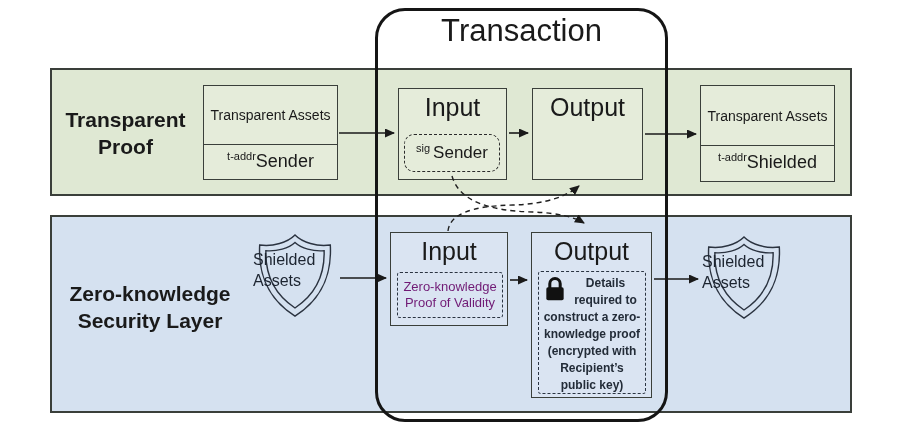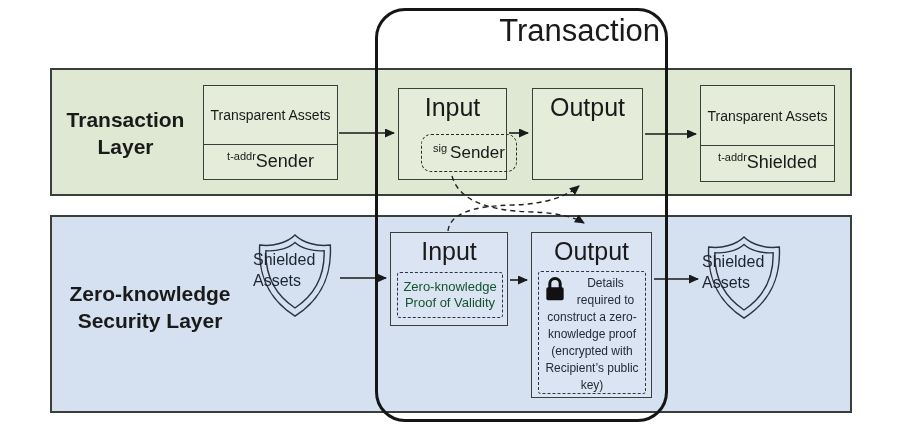--- a/index.html
+++ b/index.html
@@ -27,60 +27,60 @@
   .assets-title { height:59px; display:flex; align-items:center; justify-content:center; text-align:center;
                   font-size:14px; line-height:24px; border-bottom:1.5px solid var(--border-dark,#3a3f3a); padding:0 6px; }
   #ta-recipient .assets-title { height:60px; }
   .addr-row { display:flex; align-items:center; justify-content:center; font-size:18px; height:32px; }
   .sup { font-size:11px; position:relative; top:-5px; }
 
   #tp-input  { left:398px; top:88px; width:109px; height:92px; }
   #tp-output { left:532px; top:88px; width:111px; height:92px; }
   .io-label { text-align:center; font-size:25px; line-height:30px; padding-top:3px; }
 
-  #sig-box { position:absolute; left:22px; top:45px; width:96px; height:38px;
+  #sig-box { position:absolute; left:5px; top:45px; width:96px; height:38px;
              border:1.6px dashed #2a2a2a; border-radius:10px;
              display:flex; align-items:center; justify-content:center; gap:3px; font-size:17px; }
 
   #zk-input  { left:390px; top:232px; width:118px; height:94px; }
   #zk-output { left:531px; top:232px; width:121px; height:166px; }
   #proof-box { position:absolute; left:6px; top:39px; width:106px; height:46px;
                border:1.4px dashed #2a3442; border-radius:3px; font-size:13px; line-height:16px;
                display:flex; align-items:center; justify-content:center; text-align:center; padding:1px 2px;
-               color:#14532d; }
+               color:#701a75; }
   #details-box { position:absolute; left:6px; top:38px; width:108px; height:123px;
                  border:1.4px dashed #2a3442; border-radius:3px; font-size:12px; line-height:17px;
-                 text-align:center; padding:3px 2px; color:#232c38; }
+                 text-align:center; padding:3px 2px; color:#232c38;font-weight:bold; }
   .lock { float:left; width:22px; height:26px; margin:1px 2px 2px 3px; }
 
   .shield { position:absolute; z-index:2; width:84px; height:90px;
             display:flex; align-items:center; justify-content:center; }
   #shield-left  { left:253px; top:231px; }
   #shield-right { left:702px; top:233px; }
   .shield svg { position:absolute; left:0; top:0; width:100%; height:100%; }
   .shield-text { position:relative; font-size:16px; line-height:21px; margin-top:-12px; color:#1c2430; }
 
   .arrows { position:absolute; left:0; top:0; z-index:3; pointer-events:none; }
   .solid { stroke:#1a1a1a; stroke-width:1.6; fill:none; }
   .dash  { stroke:#1f1f1f; stroke-width:1.4; fill:none; stroke-dasharray:5 4; }
 
   .frame { position:absolute; left:375px; top:8px; width:293px; height:414px;
            border:3px solid var(--frame,#151515); border-radius:30px; z-index:4; pointer-events:none; }
-  .title { position:absolute; left:367px; top:13px; width:293px; text-align:right;
+  .title { position:absolute; left:375px; top:13px; width:293px; text-align:center;
            font-size:31px; z-index:4; }
 </style>
 </head>
 <body>
 
 <div class="canvas">
 
   <div class="band" id="tl-band"></div>
   <div class="band" id="zk-band"></div>
 
-  <div class="layer-label" id="tl-label">Transaction Layer</div>
+  <div class="layer-label" id="tl-label">Transparent Proof</div>
   <div class="layer-label" id="zk-label">Zero-knowledge Security Layer</div>
 
   <div class="node gnode" id="ta-sender">
     <div class="assets-title">Transparent Assets</div>
     <div class="addr-row">
       <span class="sup">t-addr</span>
       <span>Sender</span>
     </div>
   </div>
 

